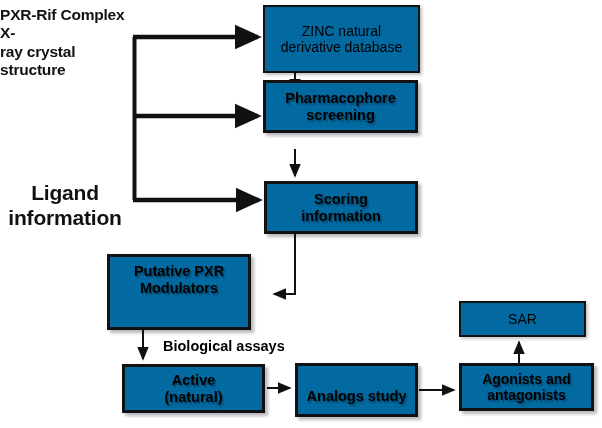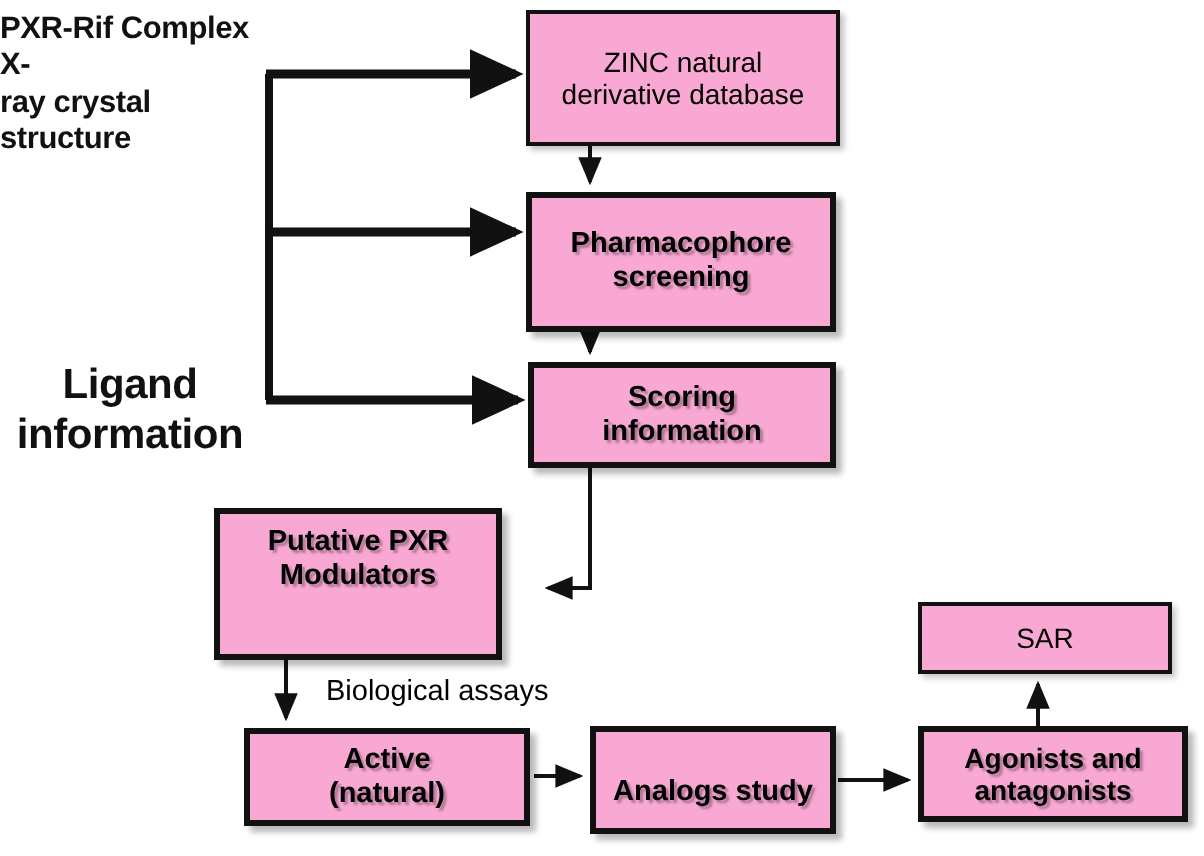--- a/index.html
+++ b/index.html
@@ -44,21 +44,21 @@
   #label-ligand {
     left: 0px;
     top: 181px;
     width: 130px;
     font-size: 21px;
   }
 
   
   .box {
     position: absolute;
-    background: #f9a8d4;
+    background: #0369a1;
     border: 3px solid #111111;
     box-sizing: border-box;
     box-shadow: 3px 3px 3px rgba(0,0,0,0.28);
     display: flex;
     justify-content: center;
   }
   .box .btext {
     font-family: "Liberation Sans", sans-serif;
     text-align: center;
     line-height: 1.16;
@@ -71,21 +71,21 @@
 
   
   #box-zinc {
     left: 263px; top: 5px; width: 157px; height: 68px;
     border-width: 2px;
     box-shadow: 2px 2px 3px rgba(0,0,0,0.25);
   }
   #box-zinc .btext { font-size: 14px; font-weight: normal; }
 
   #box-pharmacophore {
-    left: 263px; top: 96px; width: 155px; height: 70px;
+    left: 263px; top: 80px; width: 155px; height: 53px;
   }
   #box-pharmacophore .btext {
     font-size: 14.5px; font-weight: bold;
     text-shadow: 1.5px 1.5px 1.2px rgba(0,0,0,0.30);
   }
 
   #box-scoring {
     left: 264px; top: 181px; width: 154px; height: 53px;
   }
   #box-scoring .btext {
@@ -132,21 +132,21 @@
     border-width: 2px;
     box-shadow: 2px 2px 3px rgba(0,0,0,0.22);
   }
   #box-sar .btext { font-size: 14px; font-weight: normal; }
 
   
   #label-bio-assays {
     position: absolute;
     left: 163px; top: 338px;
     font-size: 14.5px;
-    font-weight: normal;
+    font-weight: bold;
     font-family: "Liberation Sans", sans-serif;
     color: #000000;
     white-space: nowrap;
   }
 
   
   #connectors {
     position: absolute;
     left: 0; top: 0;
     width: 602px; height: 428px;

